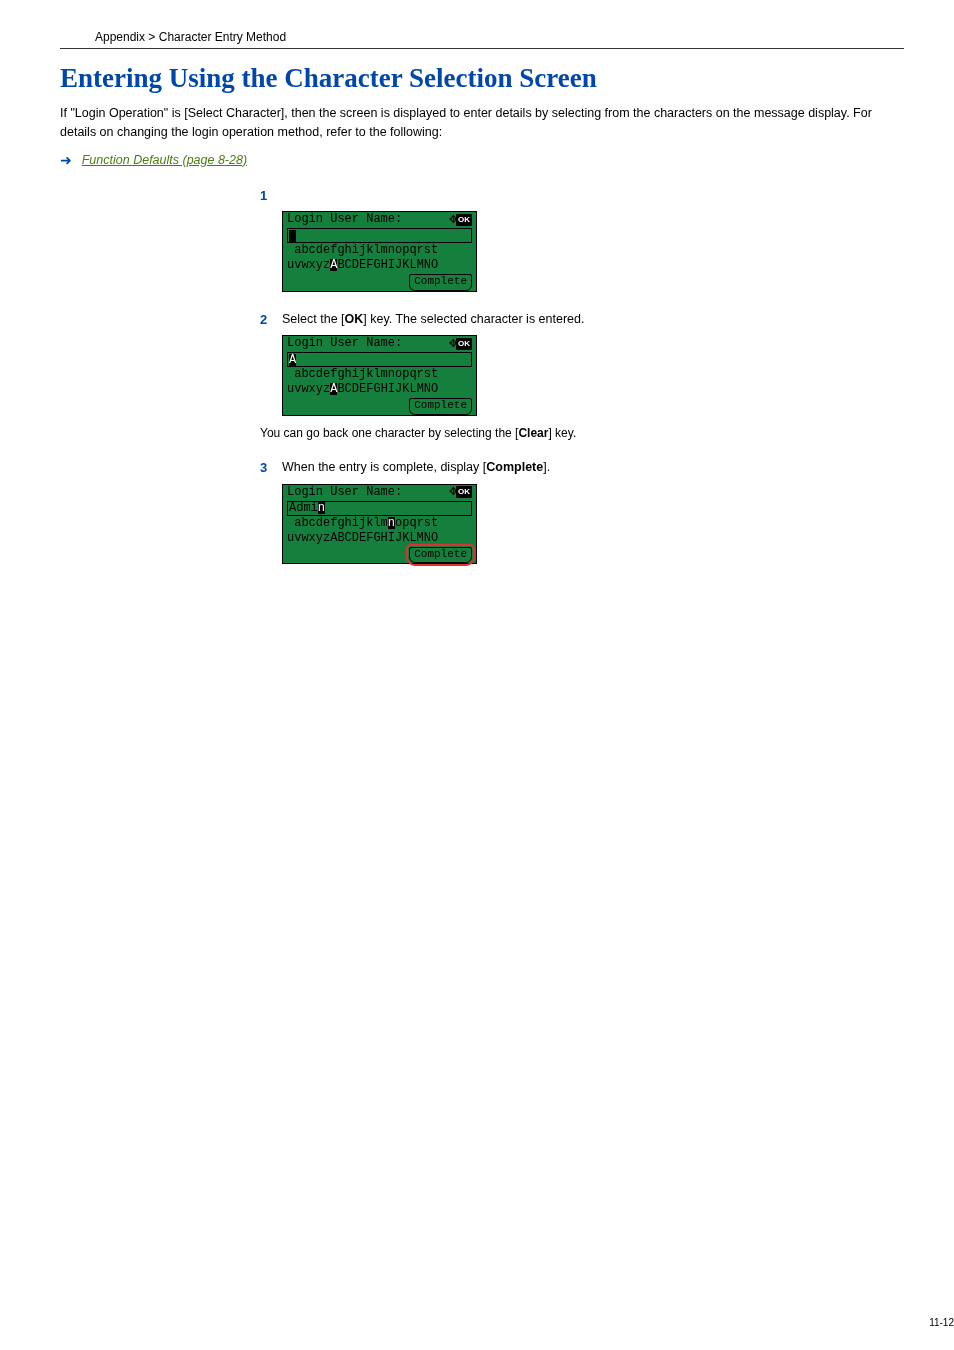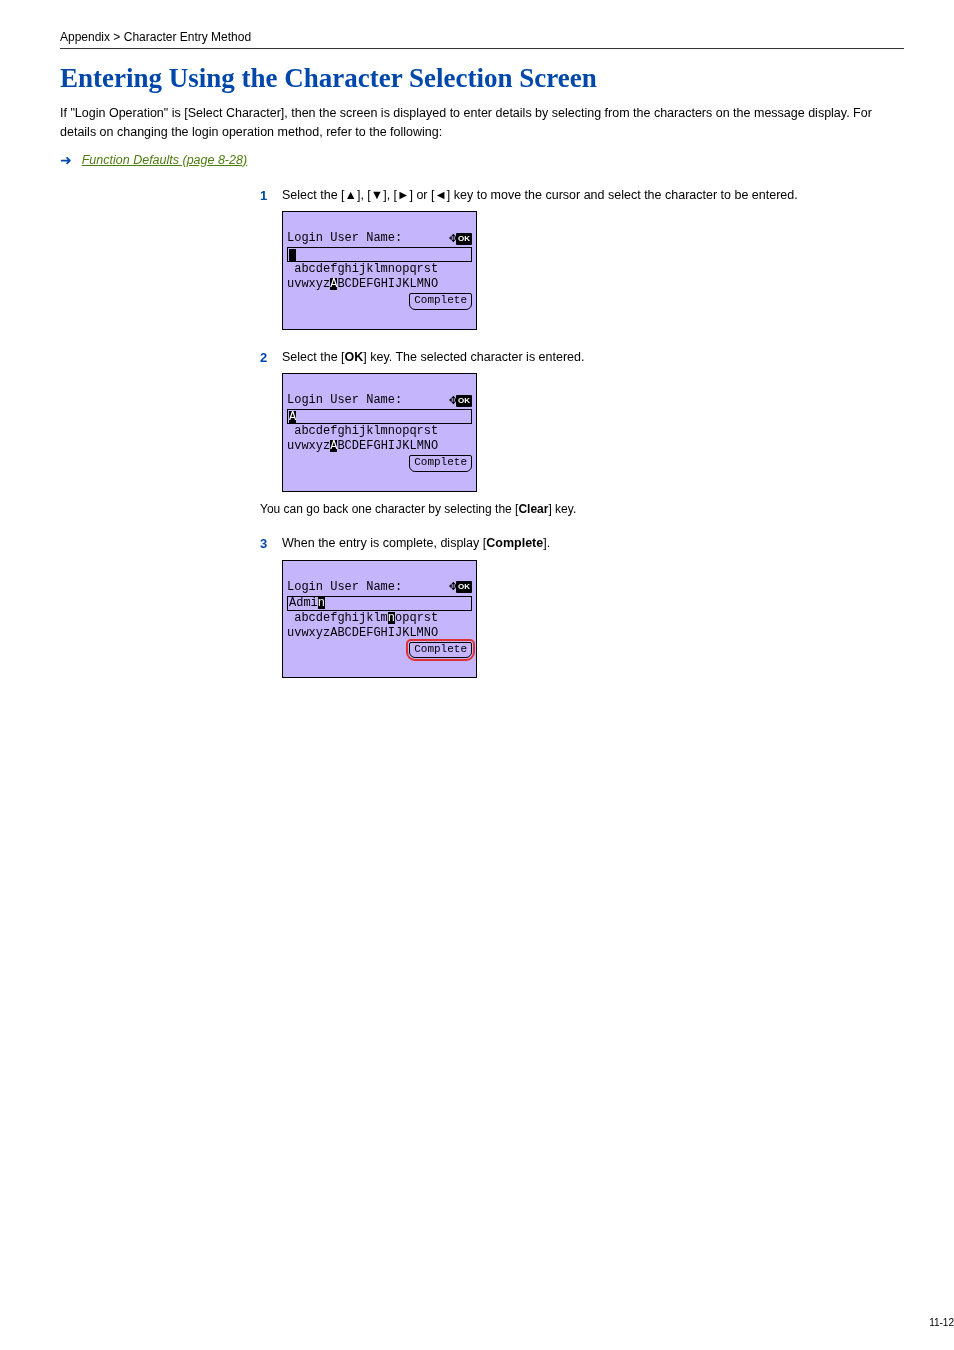--- a/index.html
+++ b/index.html
@@ -8,20 +8,21 @@
     width: 954px;
     height: 1350px;
     background: #fff;
     color: #000;
     padding: 30px 50px 30px 60px;
     position: relative;
   }
   .breadcrumb {
     font-size: 12px;
     margin-bottom: 4px;
+    margin-left: 35px;
   }
   .rule {
     border-top: 1px solid #333;
     margin-bottom: 14px;
   }
   h1.section {
     color: #0047ab;
     font-size: 27px;
     font-weight: bold;
     font-family: Liberation Serif, serif;
@@ -61,25 +62,25 @@
     color: #0047ab;
     font-weight: bold;
     font-size: 13px;
     min-width: 14px;
   }
   .lcd {
     border: 1.5px solid #000;
     width: 195px;
     margin-left: 22px;
     margin-top: 6px;
-    padding: 19px 4px;
+    padding: 0 4px;
     font-family: "Courier New", monospace;
     font-size: 12px;
     line-height: 1.25;
-    background: #c4b5fd;
+    background: #15803d;
   }
   .lcd-title-row {
     display: flex;
     justify-content: space-between;
     align-items: center;
   }
   .nav-ok {
     display: inline-flex;
     align-items: center;
     gap: 1px;
@@ -157,21 +158,20 @@
 <div class="link-row">
   <span class="arrow-icon">➜</span>
   <a class="link-text">Function Defaults (page 8-28)</a>
 </div>
 
 <div class="steps">
 
   <div class="step">
     <div class="step-head">
       <span class="step-num">1</span>
-      <span>Select the [▲], [▼], [►] or [◄] key to move the cursor and select the character to be entered.</span>
     </div>
     <div class="lcd">
       <div class="lcd-title-row">
         <span>Login User Name:</span>
         <span class="nav-ok">
           <span class="nav">✥</span>
           <span class="ok-badge">OK</span>
         </span>
       </div>
       <div class="lcd-input">

